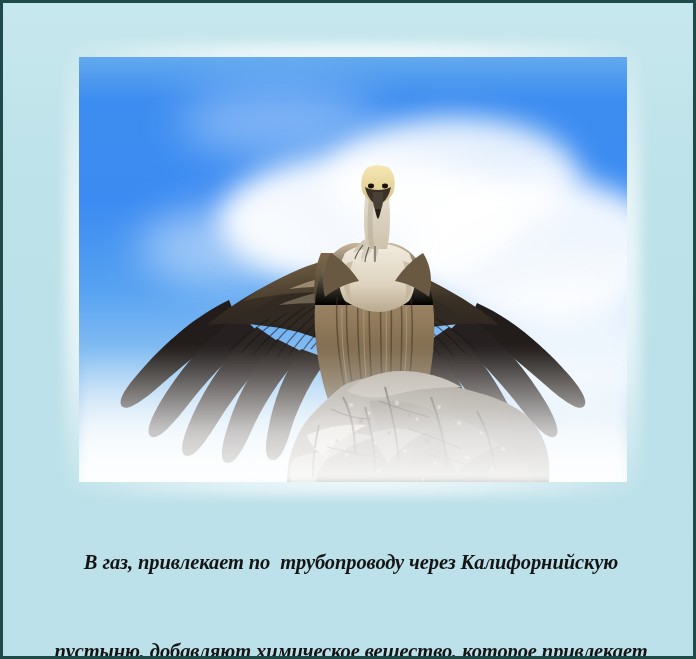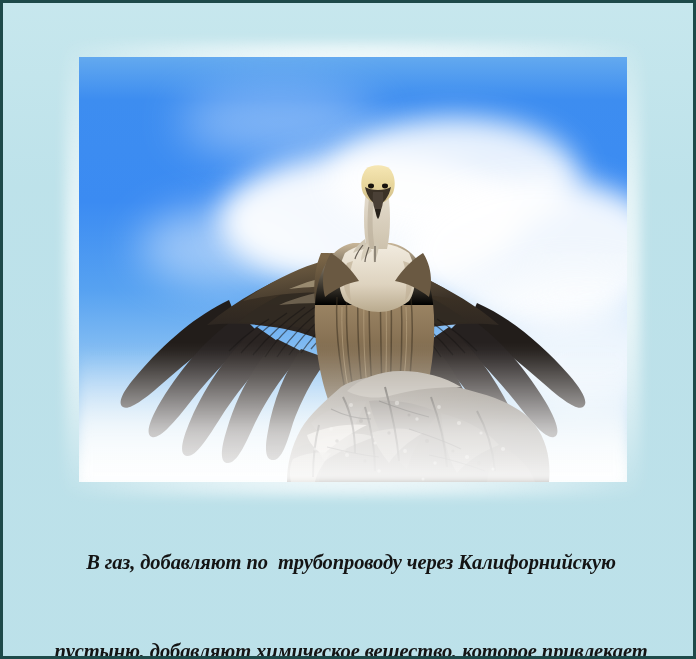--- a/index.html
+++ b/index.html
@@ -403,20 +403,20 @@
           <circle cx="400" cy="406" r="1.9"></circle>
             <circle cx="286" cy="404" r="1.7"></circle>
         </g>
       </svg>
 
       <div id="cloud-haze"></div>
     </div>
   </div>
 
   <div id="caption">
-    <span class="cap-line">В газ, добавляют по  трубопроводу через Калифорнийскую</span>
+    <span class="cap-line">В газ, привлекает по  трубопроводу через Калифорнийскую</span>
     <span class="cap-line">пустыню, добавляют химическое вещество, которое привлекает</span>
     
     
     
   </div>
 
 </div>
 
 </body></html>

